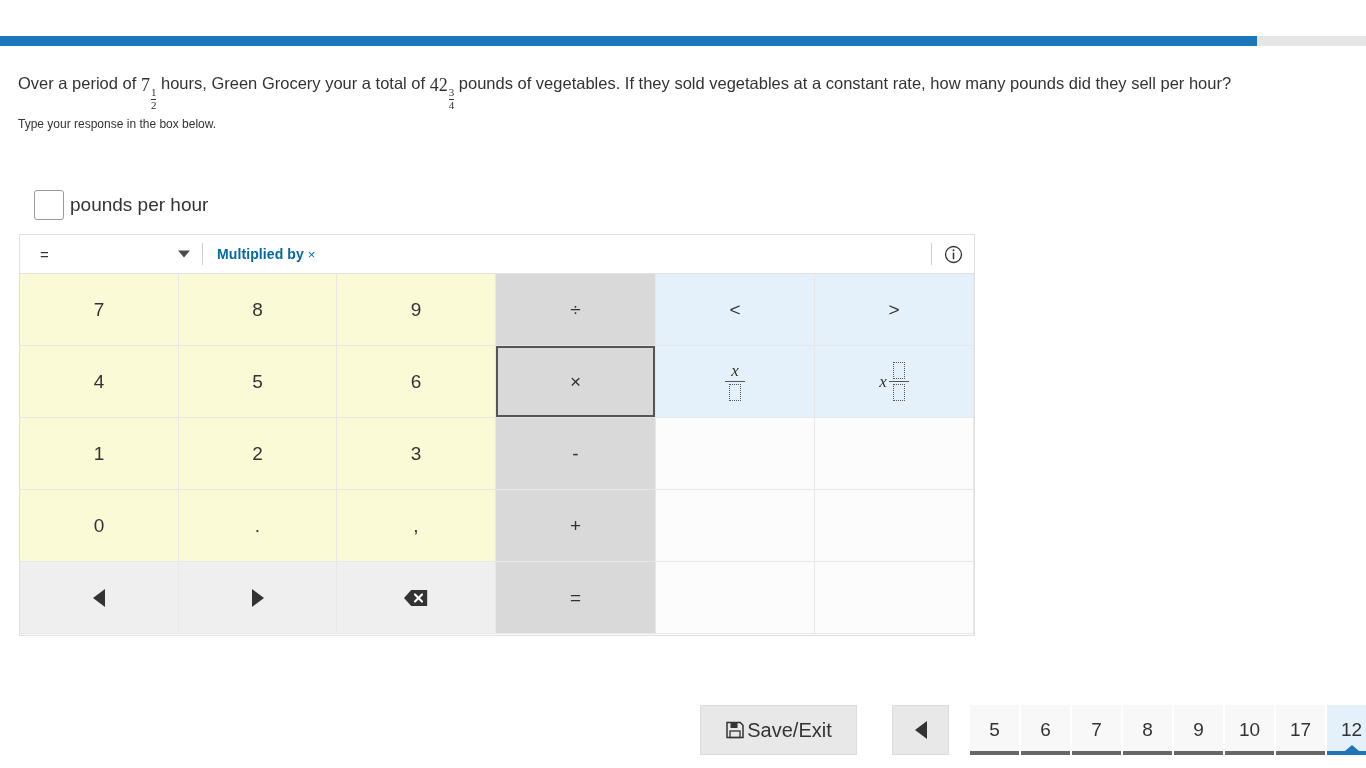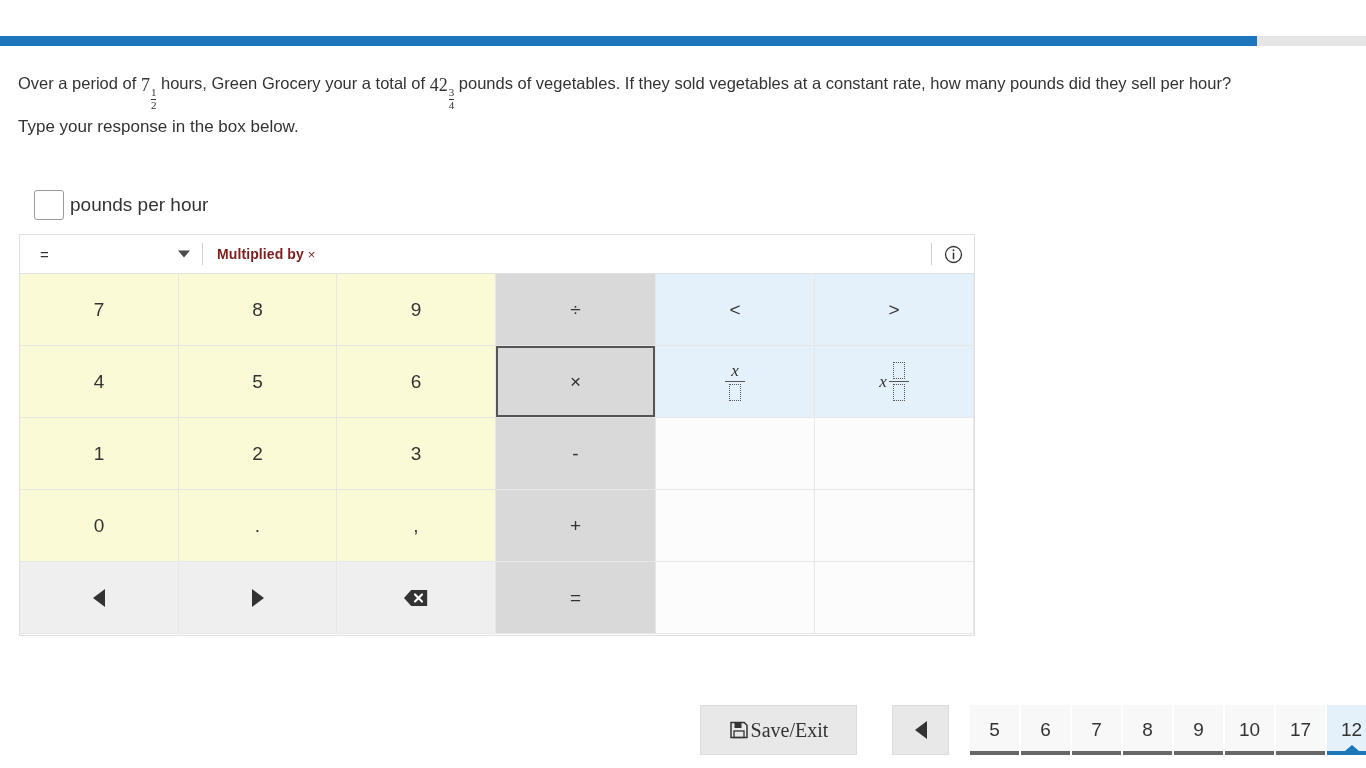--- a/index.html
+++ b/index.html
@@ -26,21 +26,21 @@
   #stem {
     position: absolute; top: 72px; left: 18px;
     width: 1330px;
     font-size: 16.5px;
     line-height: 1.35;
     color: #333;
     white-space: nowrap;
   }
   #instruction {
     position: absolute; top: 117px; left: 18px;
-    font-size: 17px;
+    font-size: 12px;
     color: #333;
   }
 
   
   .mixnum {
     font-family: "Liberation Serif", serif;
     font-size: 18px;
     display: inline-block;
     vertical-align: -0.12em;
   }
@@ -104,21 +104,21 @@
     border-left: 6px solid transparent;
     border-right: 6px solid transparent;
     border-top: 7px solid #4a4a4a;
   }
   .tb-divider {
     width: 1px; height: 22px;
     background: #cfcfcf;
   }
   #op-label {
     font-size: 14px; font-weight: bold;
-    color: #7f1d1d;
+    color: #0369a1;
     padding-left: 14px;
     letter-spacing: 0.1px;
   }
   #op-label .times { font-weight: normal; font-size: 13px; }
   #toolbar-right {
     margin-left: auto;
     display: flex; align-items: center;
     height: 100%;
   }
   #info-icon {
@@ -190,21 +190,20 @@
     display: flex; align-items: flex-start;
   }
   #save-exit {
     width: 157px; height: 50px;
     background: #e8e8e8;
     border: 1px solid #dcdcdc;
     display: flex; align-items: center; justify-content: center;
     gap: 2px;
     font-size: 20px; color: #333;
     cursor: pointer;
-    font-family: Liberation Serif, serif;
   }
   #prev-page {
     width: 57px; height: 50px;
     margin-left: 35px;
     background: #e8e8e8;
     border: 1px solid #dcdcdc;
     display: flex; align-items: center; justify-content: center;
     cursor: pointer;
   }
   #page-tabs {

